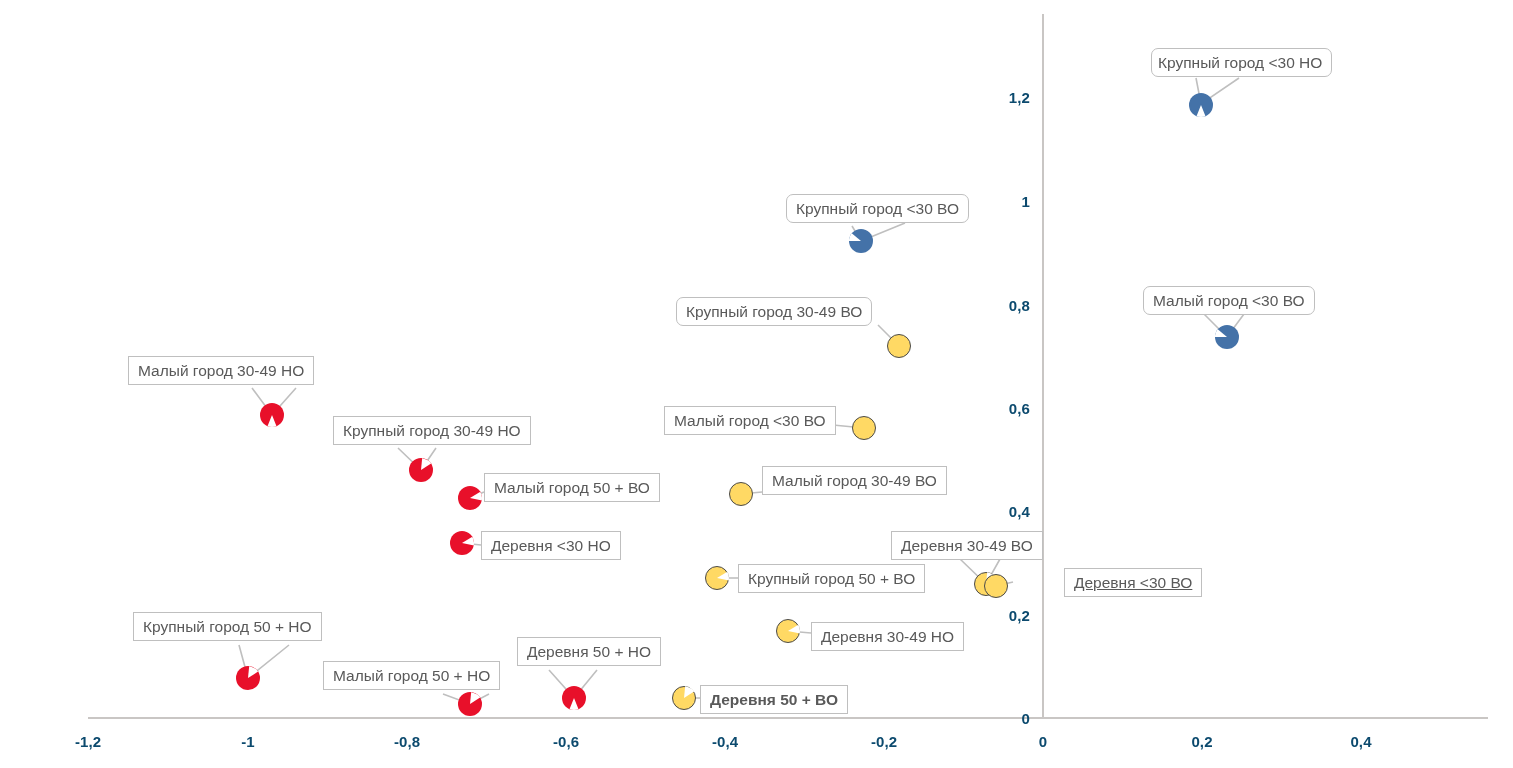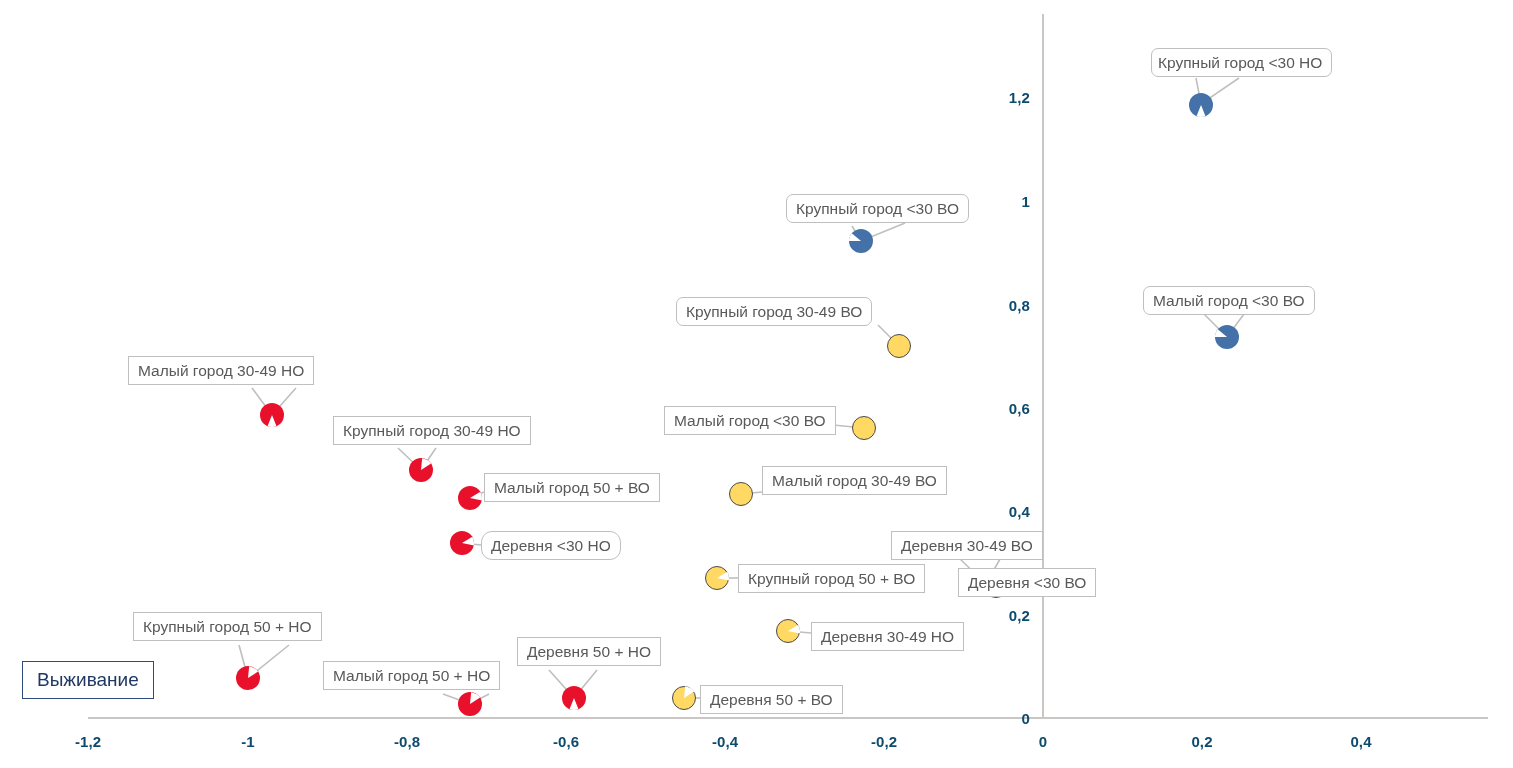--- a/index.html
+++ b/index.html
@@ -136,29 +136,28 @@
     </div>
   <div id="labels">
       <div class="dlabel round" style="left: 1151px; top: 48px; padding-left: 6px;">Крупный город &lt;30 НО</div>
       <div class="dlabel round" style="left: 786px; top: 194px;">Крупный город &lt;30 ВО</div>
       <div class="dlabel round" style="left: 1143px; top: 286px;">Малый город &lt;30 ВО</div>
       <div class="dlabel round" style="left: 668px; top: 297px; margin-left: 8px;">Крупный город 30-49 ВО</div>
       <div class="dlabel" style="left: 664px; top: 406px;">Малый город &lt;30 ВО</div>
       <div class="dlabel" style="left: 762px; top: 466px;">Малый город 30-49 ВО</div>
       <div class="dlabel" style="left: 891px; top: 531px;">Деревня 30-49 ВО</div>
       <div class="dlabel" style="left: 738px; top: 564px;">Крупный город 50 + ВО</div>
-      <div class="dlabel" style="left: 958px; top: 568px;">Деревня &lt;30 ВО</div>
+      <div class="dlabel" style="left: 1064px; top: 568px; text-decoration: underline;">Деревня &lt;30 ВО</div>
       <div class="dlabel" style="left: 811px; top: 622px;">Деревня 30-49 НО</div>
-      <div class="dlabel" style="left: 700px; top: 685px;">Деревня 50 + ВО</div>
+      <div class="dlabel" style="left: 700px; top: 685px; font-weight: bold;">Деревня 50 + ВО</div>
       <div class="dlabel" style="left: 128px; top: 356px;">Малый город 30-49 НО</div>
       <div class="dlabel" style="left: 333px; top: 416px;">Крупный город 30-49 НО</div>
       <div class="dlabel" style="left: 484px; top: 473px;">Малый город 50 + ВО</div>
-      <div class="dlabel" style="left: 481px; top: 531px; border-radius: 11px;">Деревня &lt;30 НО</div>
+      <div class="dlabel" style="left: 481px; top: 531px;">Деревня &lt;30 НО</div>
       <div class="dlabel" style="left: 133px; top: 612px;">Крупный город 50 + НО</div>
       <div class="dlabel" style="left: 323px; top: 661px;">Малый город 50 + НО</div>
       <div class="dlabel" style="left: 517px; top: 637px;">Деревня 50 + НО</div>
     </div>
 
 
-  <div class="corner-box" style="left:22px;top:661px;">Выживание</div>
 
 
 </div>
 
 </body></html>

